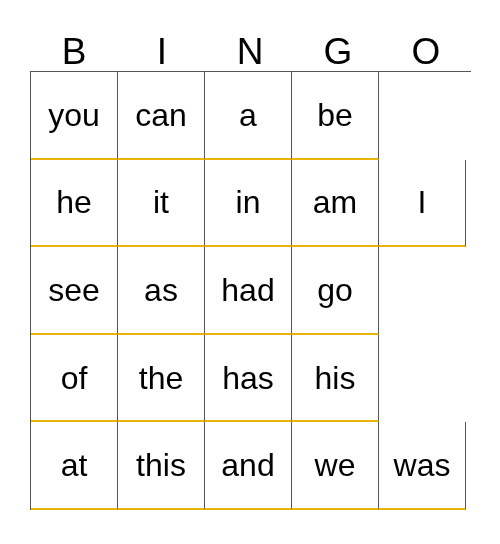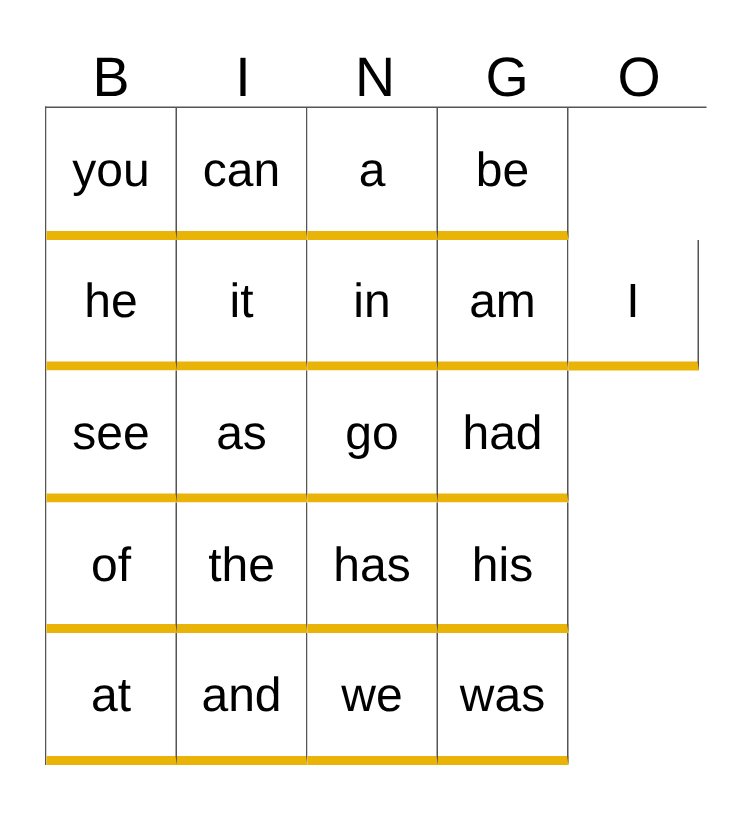--- a/index.html
+++ b/index.html
@@ -47,21 +47,21 @@
     box-sizing: content-box;
   }
   .grid-row {
     display: flex;
     width: 440px;
   }
   .grid-cell {
     width: 87px;
     height: 87.6px;
     border-right: 1px solid #555555;
-    border-bottom: 6px solid #eab308;
+    border-bottom: 2px solid #eab308;
     display: flex;
     align-items: center;
     justify-content: center;
     font-size: 32px;
     line-height: 32px;
     color: #000000;
     background: #ffffff;
     box-sizing: border-box;
     overflow: hidden;
   }
@@ -92,32 +92,33 @@
       <div class="grid-cell">he</div>
       <div class="grid-cell">it</div>
       <div class="grid-cell">in</div>
       <div class="grid-cell">am</div>
       <div class="grid-cell">I</div>
     </div>
 
     <div class="grid-row">
       <div class="grid-cell">see</div>
       <div class="grid-cell">as</div>
+      <div class="grid-cell">had</div>
       <div class="grid-cell">go</div>
-      <div class="grid-cell">had</div>
     </div>
 
     <div class="grid-row">
       <div class="grid-cell">of</div>
       <div class="grid-cell">the</div>
       <div class="grid-cell">has</div>
       <div class="grid-cell">his</div>
     </div>
 
     <div class="grid-row">
       <div class="grid-cell">at</div>
+      <div class="grid-cell">this</div>
       <div class="grid-cell">and</div>
       <div class="grid-cell">we</div>
       <div class="grid-cell">was</div>
     </div>
 
   </div>
 </div>
 
 </body></html>

